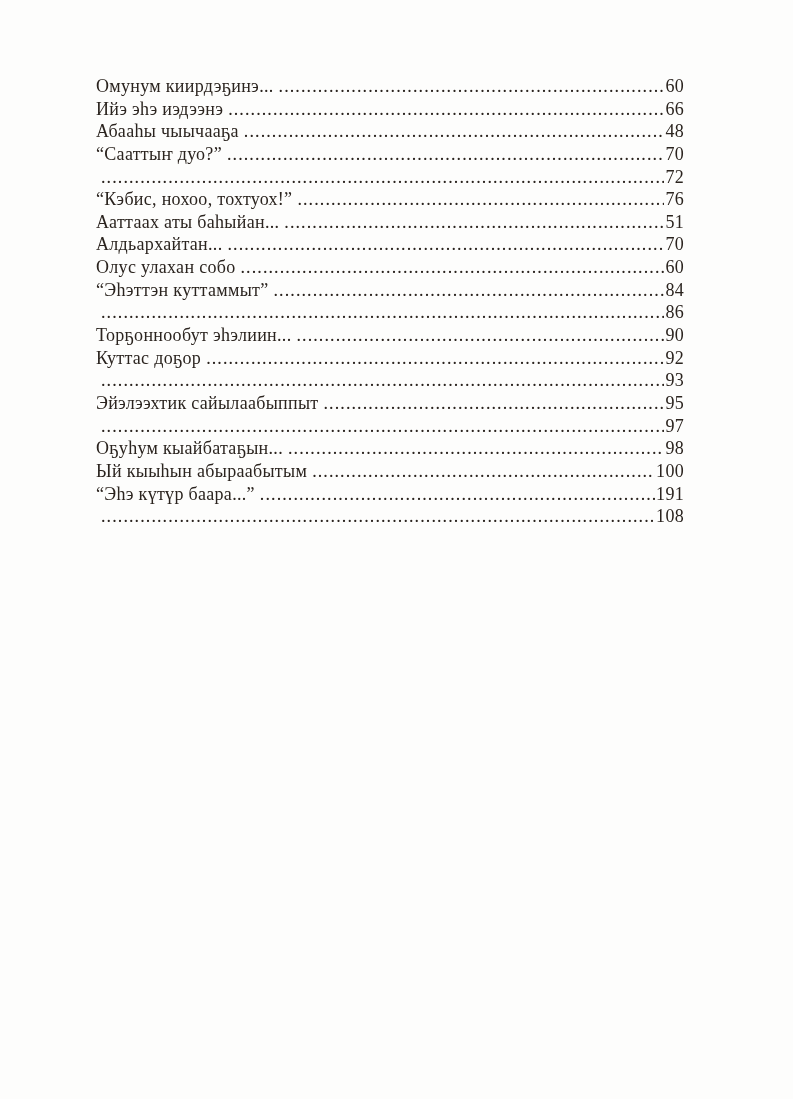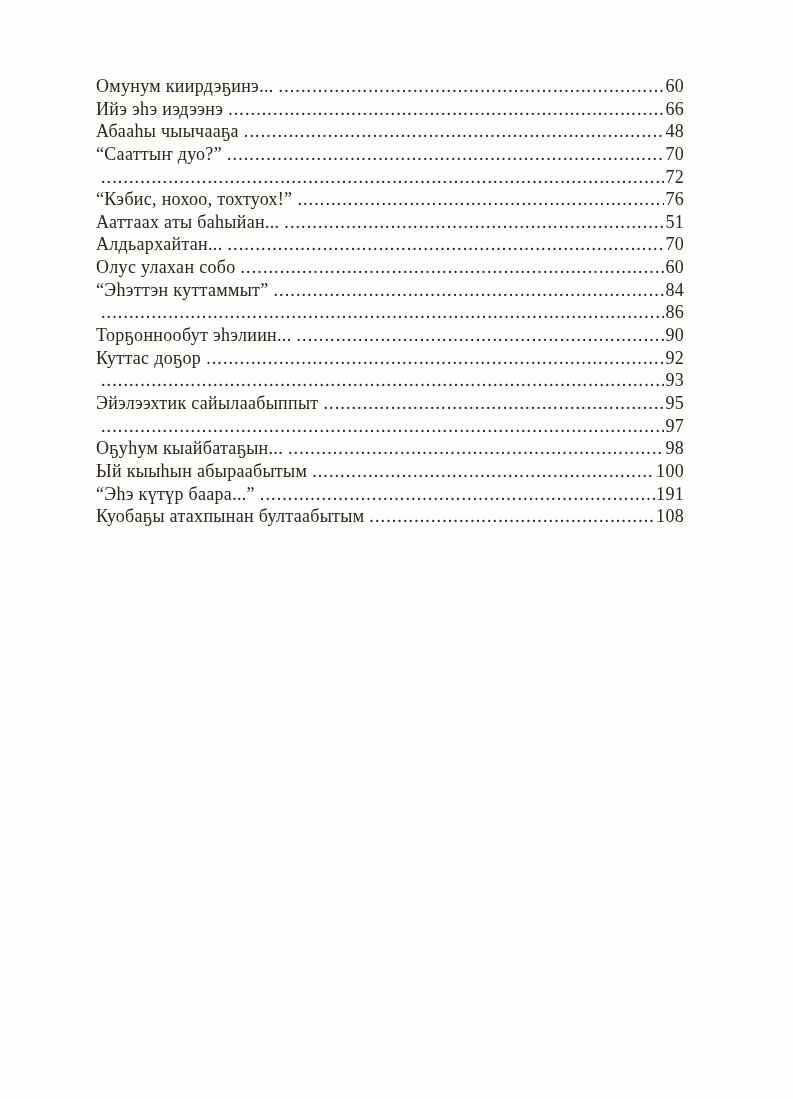--- a/index.html
+++ b/index.html
@@ -146,18 +146,17 @@
     <span class="title">Ый кыыһын абыраабытым</span>
     <span class="leader" aria-hidden="true"></span>
     <span class="pagenum">100</span>
   </div>
       <div class="row">
     <span class="title">“Эһэ күтүр баара...”</span>
     <span class="leader" aria-hidden="true"></span>
     <span class="pagenum">191</span>
   </div>
       <div class="row">
-    <span class="title">Куобаҕы атахпынан бултаабытым</span>
     <span class="leader" aria-hidden="true"></span>
     <span class="pagenum">108</span>
   </div>
     </div>
 </div>
 
 </body></html>

